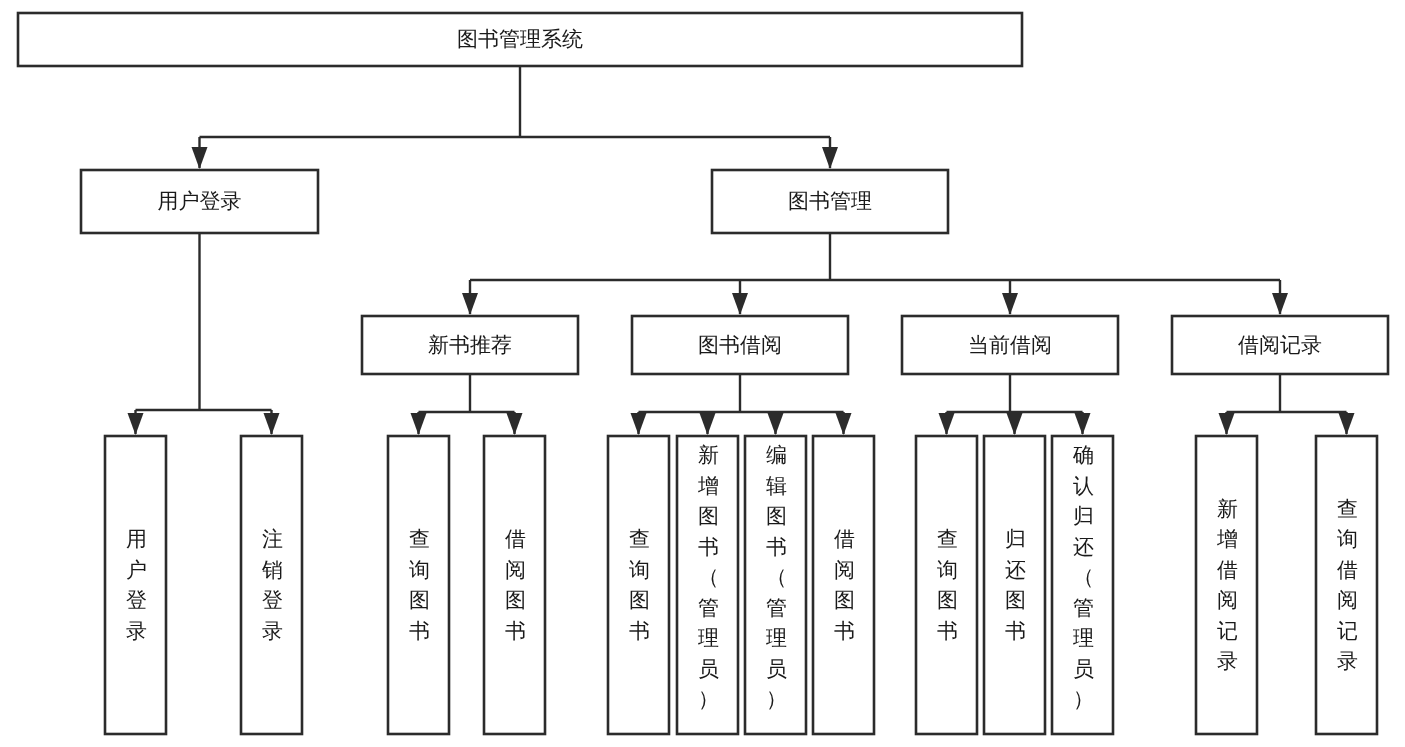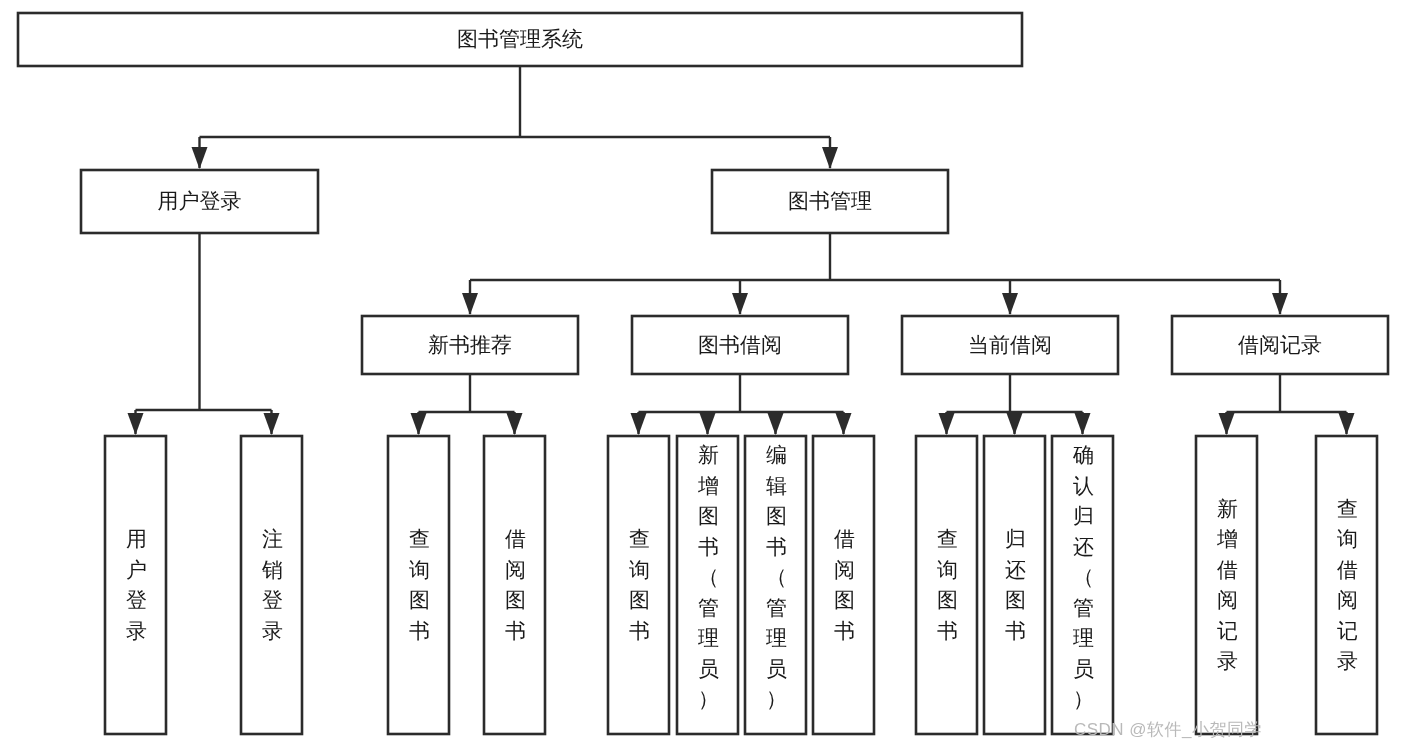--- a/index.html
+++ b/index.html
@@ -194,14 +194,13 @@
       </g>
       <g>
         <rect x="1196" y="436" width="61" height="298" rx="0" class="node-rect"></rect>
         <text x="1227.5" y="515.5" class="node-label-vertical"><tspan x="1227.5" dy="0">新</tspan><tspan x="1227.5" dy="30.5">增</tspan><tspan x="1227.5" dy="30.5">借</tspan><tspan x="1227.5" dy="30.5">阅</tspan><tspan x="1227.5" dy="30.5">记</tspan><tspan x="1227.5" dy="30.5">录</tspan></text>
       </g>
       <g>
         <rect x="1316" y="436" width="61" height="298" rx="0" class="node-rect"></rect>
         <text x="1347.5" y="515.5" class="node-label-vertical"><tspan x="1347.5" dy="0">查</tspan><tspan x="1347.5" dy="30.5">询</tspan><tspan x="1347.5" dy="30.5">借</tspan><tspan x="1347.5" dy="30.5">阅</tspan><tspan x="1347.5" dy="30.5">记</tspan><tspan x="1347.5" dy="30.5">录</tspan></text>
       </g>
     </svg>
-  <div class="watermark">CSDN @软件_小贺同学</div>
 </div>
 
 </body></html>

